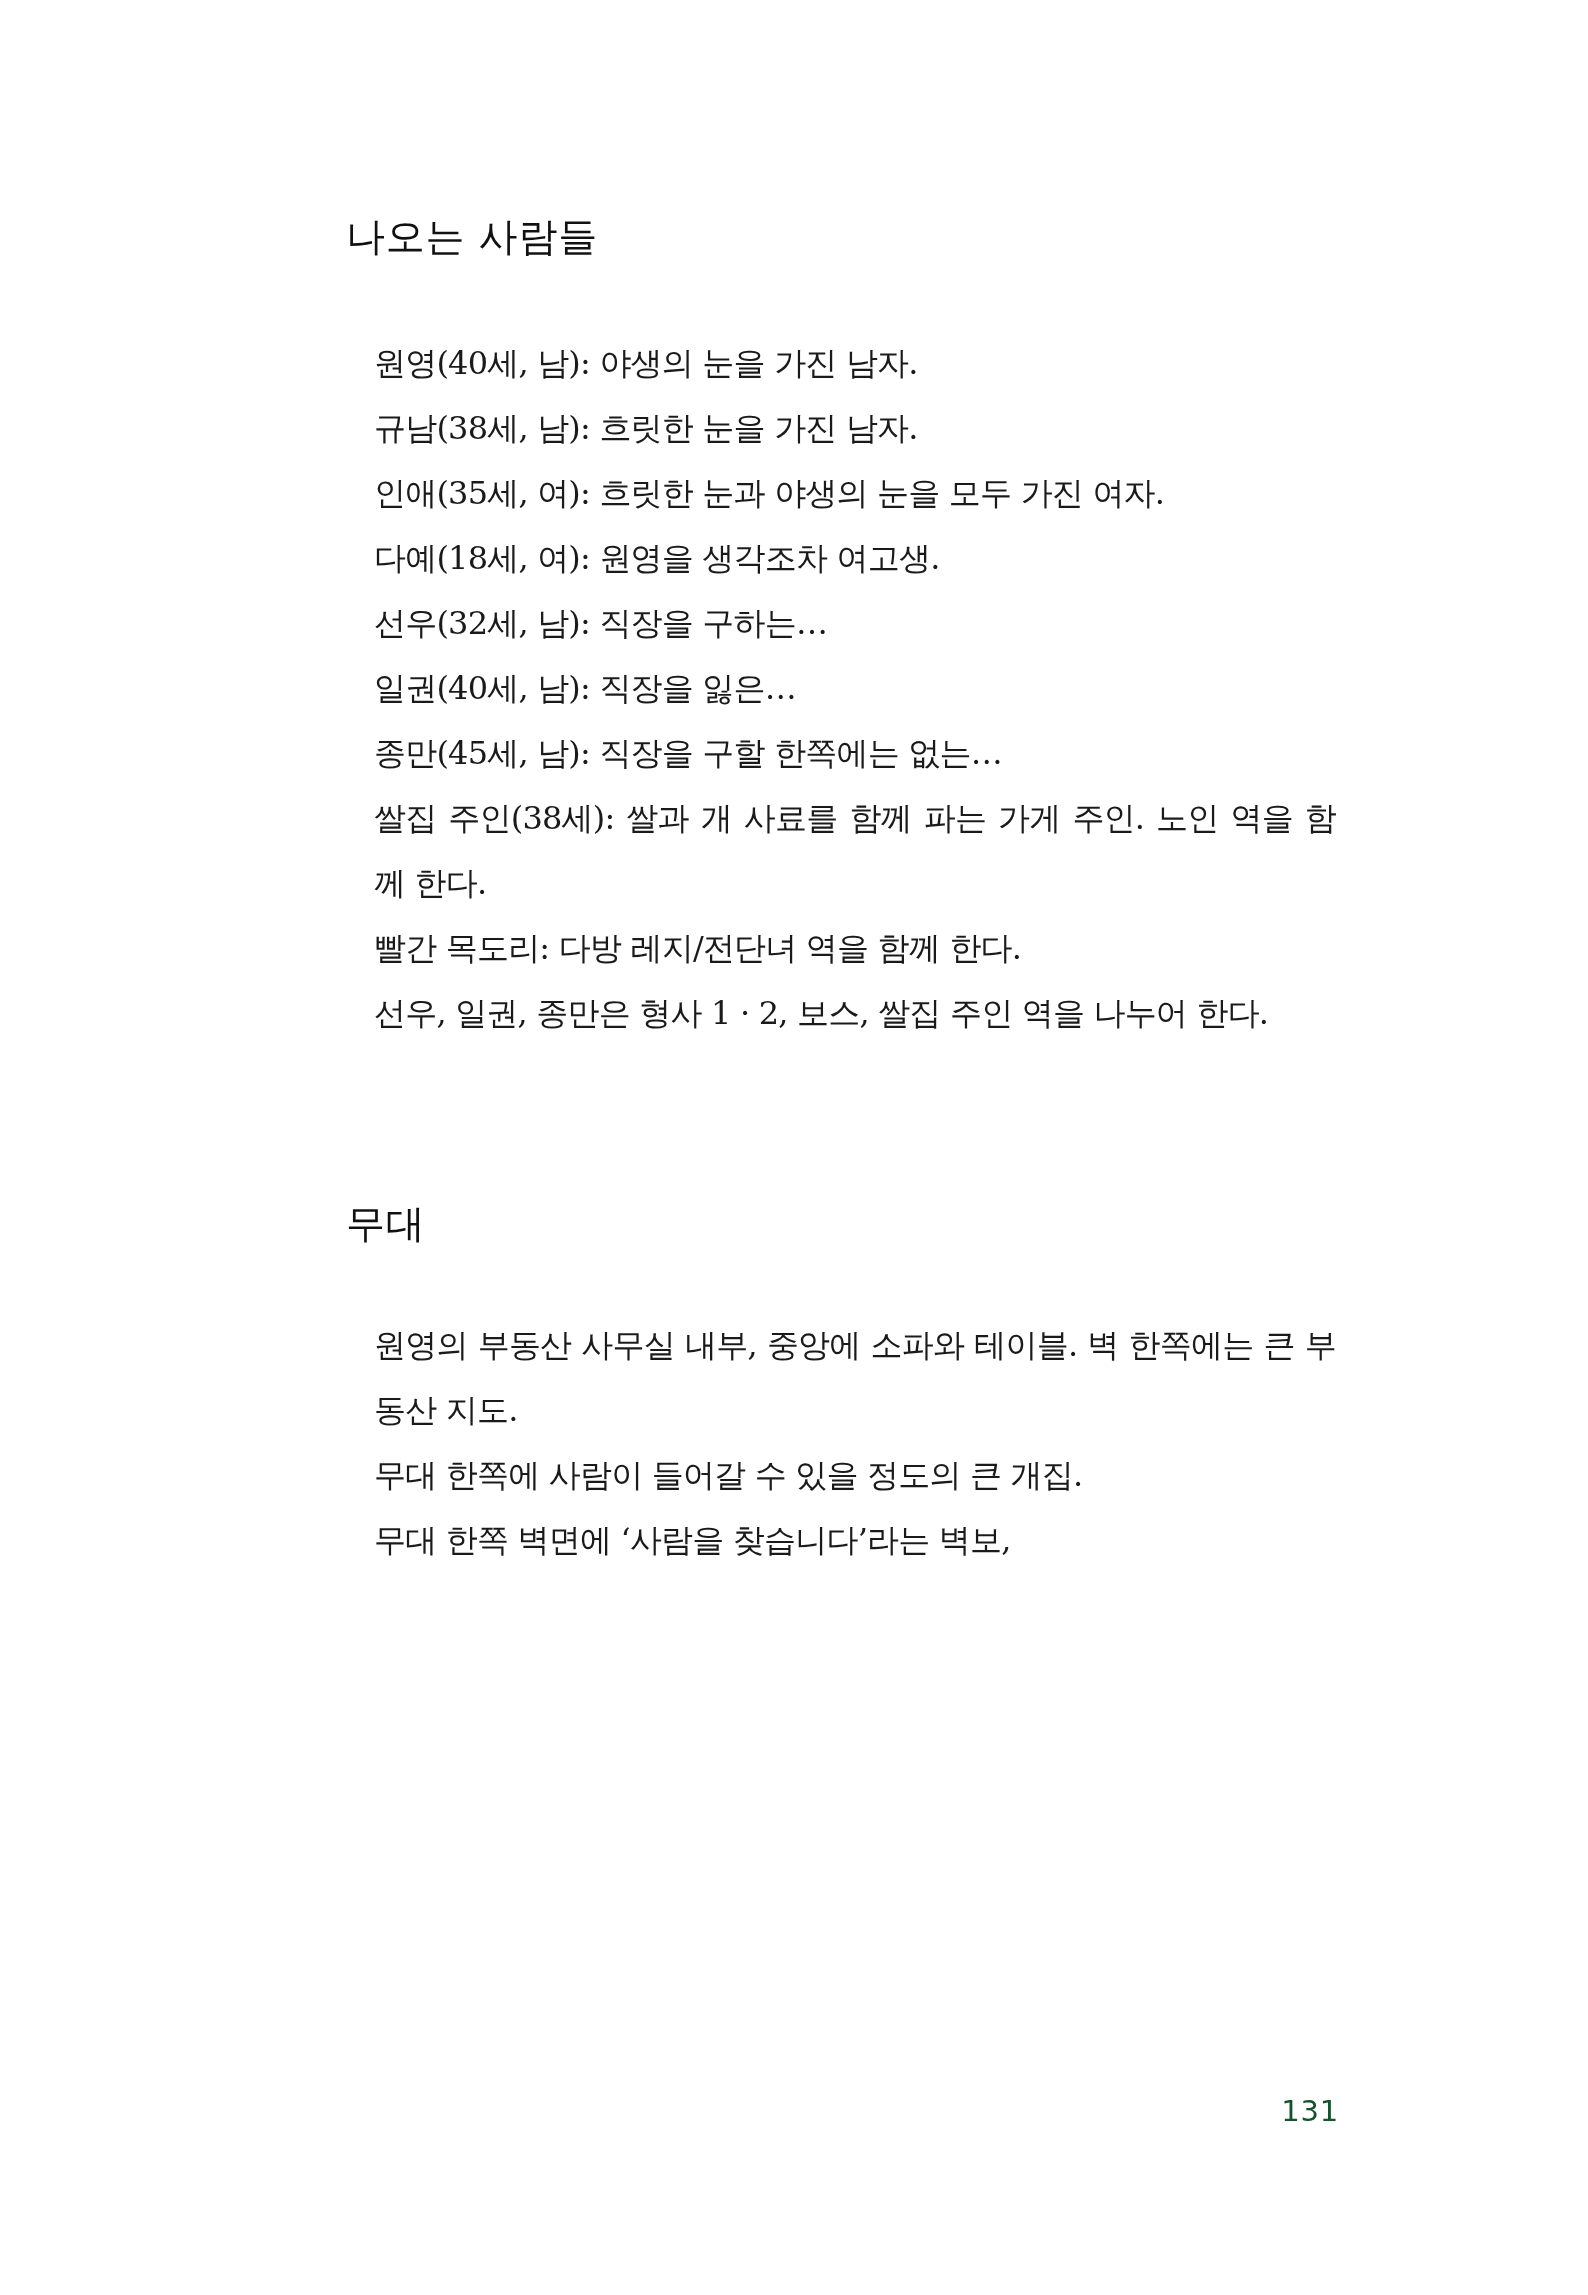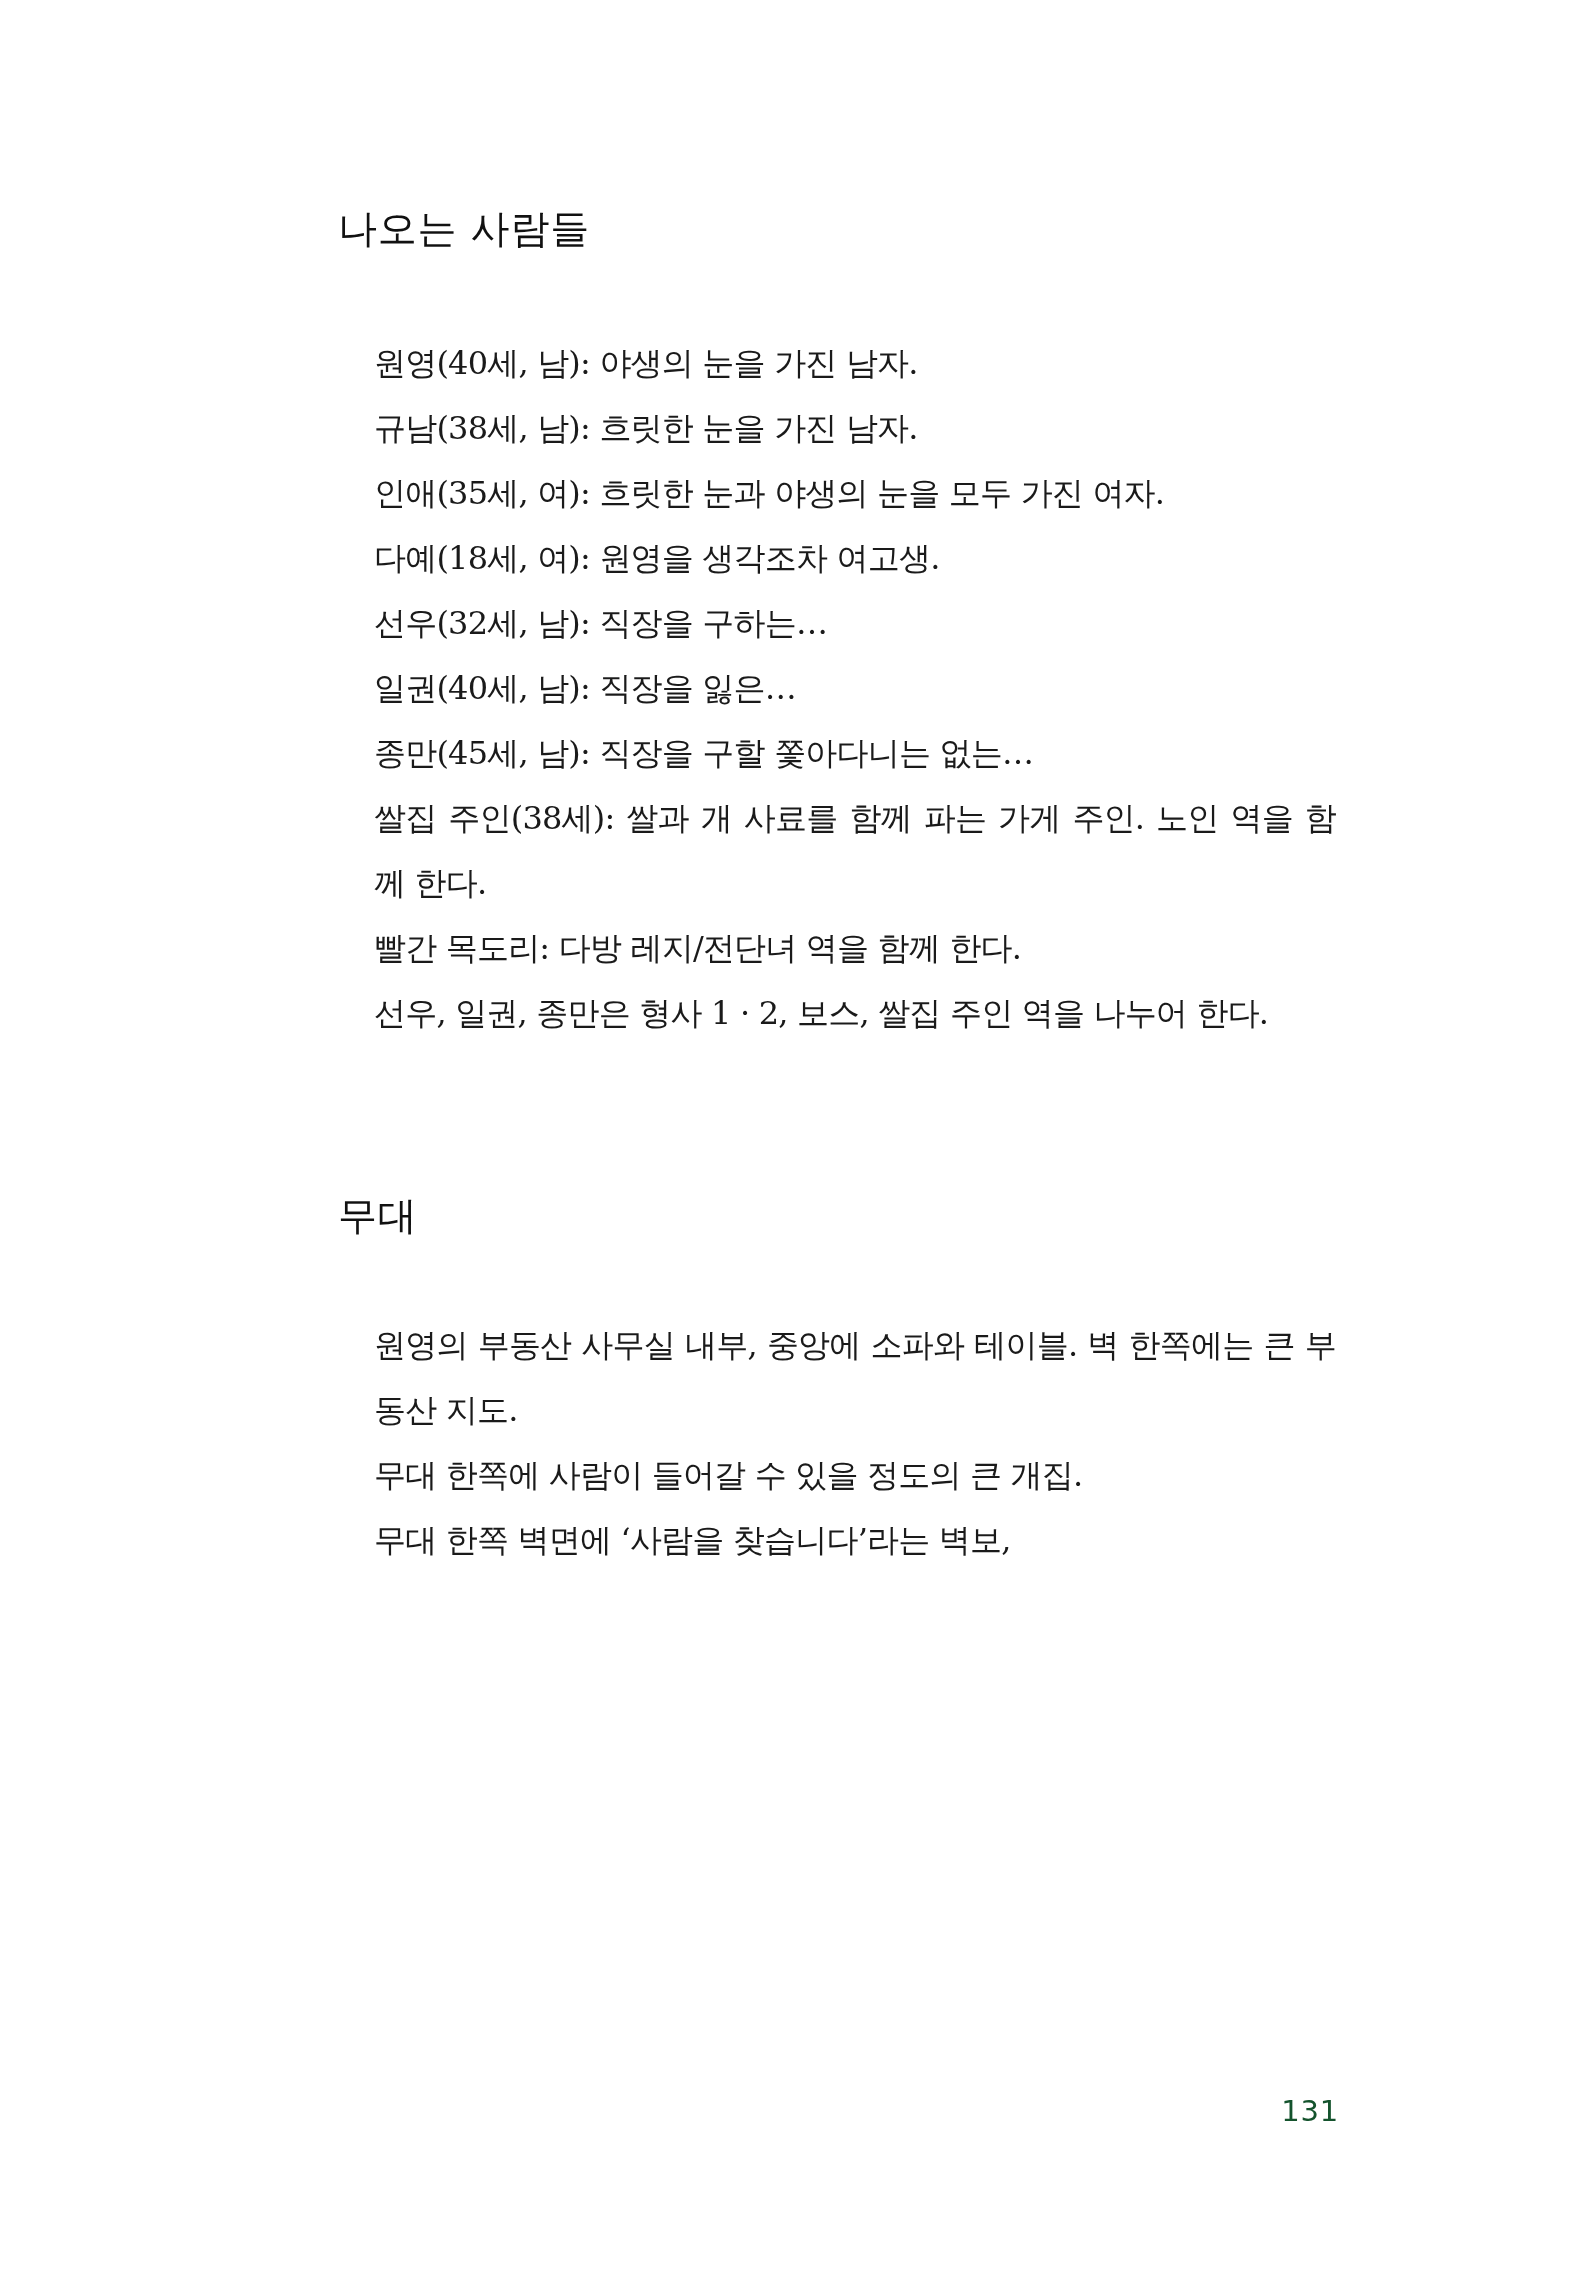--- a/index.html
+++ b/index.html
@@ -20,21 +20,21 @@
       width: 1588px;
       height: 2295px;
     }
     .heading {
       position: absolute;
       left: 334px;
       font-family: "DejaVu Sans", sans-serif;
       font-size: 39px;
       font-weight: normal;
       color: #111111;
-      margin: 4px;
+      margin: 12px;
       line-height: 1;
       letter-spacing: 0.8px;
     }
     .heading.h-cast { top: 205px; }
     .heading.h-stage { top: 1192px; }
 
     .body-block {
       position: absolute;
       left: 334px;
       width: 1002px;
@@ -74,21 +74,21 @@
 
   <h2 class="heading h-cast">나오는 사람들</h2>
 
   <div class="body-block cast">
     <span class="line">원영(40세, 남): 야생의 눈을 가진 남자.</span>
     <span class="line">규남(38세, 남): 흐릿한 눈을 가진 남자.</span>
     <span class="line">인애(35세, 여): 흐릿한 눈과 야생의 눈을 모두 가진 여자.</span>
     <span class="line">다예(18세, 여): 원영을 생각조차 여고생.</span>
     <span class="line">선우(32세, 남): 직장을 구하는…</span>
     <span class="line">일권(40세, 남): 직장을 잃은…</span>
-    <span class="line">종만(45세, 남): 직장을 구할 쫓아다니는 없는…</span>
+    <span class="line">종만(45세, 남): 직장을 구할 한쪽에는 없는…</span>
     <span class="line wrap">쌀집 주인(38세): 쌀과 개 사료를 함께 파는 가게 주인. 노인 역을 함께 한다.</span>
     <span class="line">빨간 목도리: 다방 레지/전단녀 역을 함께 한다.</span>
     <span class="line">선우, 일권, 종만은 형사 1 · 2, 보스, 쌀집 주인 역을 나누어 한다.</span>
   </div>
 
   <h2 class="heading h-stage">무대</h2>
 
   <div class="body-block stage">
     <span class="line wrap">원영의 부동산 사무실 내부, 중앙에 소파와 테이블. 벽 한쪽에는 큰 부동산 지도.</span>
     <span class="line">무대 한쪽에 사람이 들어갈 수 있을 정도의 큰 개집.</span>

